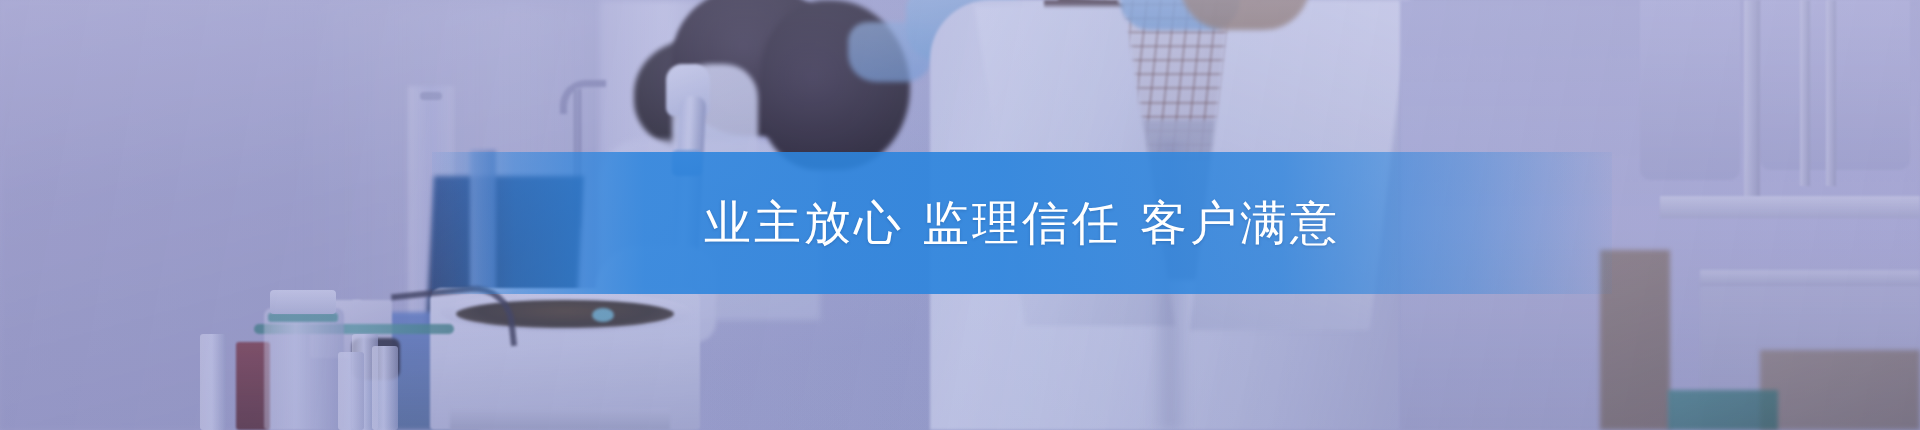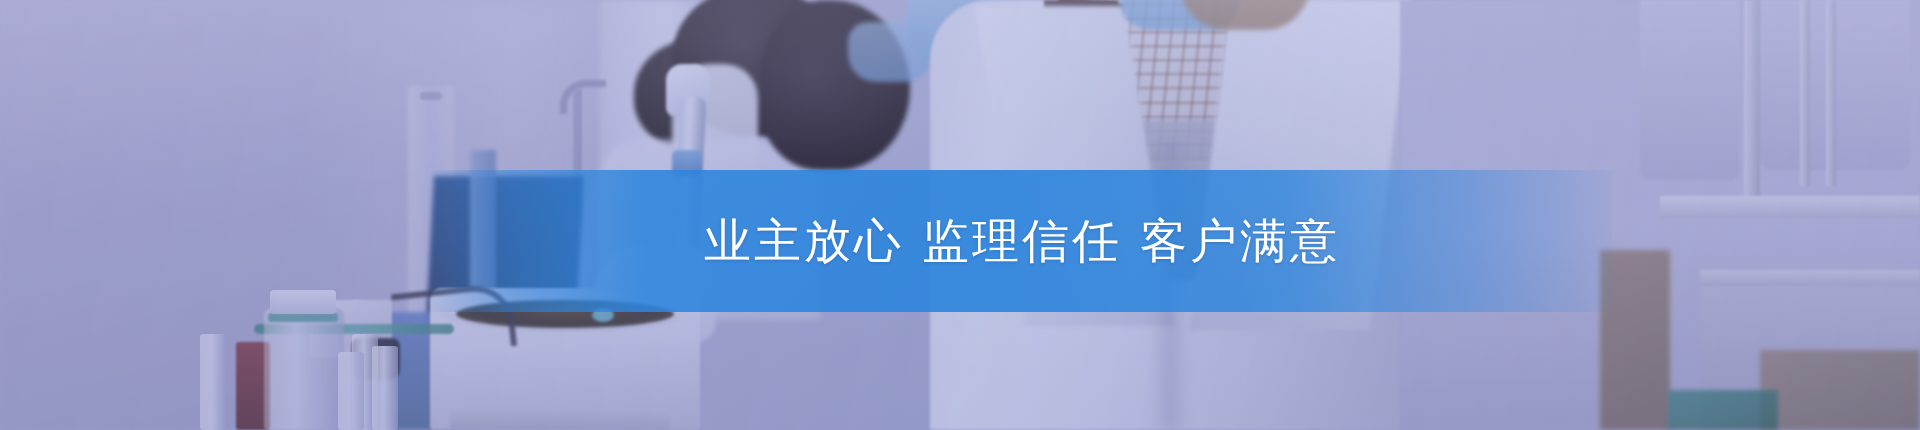--- a/index.html
+++ b/index.html
@@ -392,21 +392,20 @@
     left:432px; top:152px;
     width:1180px; height:142px;
     background:linear-gradient(90deg,
         rgba(46,133,221,0.06) 0%,
         rgba(46,133,221,0.55) 7%,
         rgba(46,133,221,0.88) 18%,
         rgba(46,133,221,0.92) 48%,
         rgba(46,133,221,0.80) 72%,
         rgba(46,133,221,0.42) 88%,
         rgba(46,133,221,0.05) 100%);
-    margin-top:18px;
   }
   .band-inner {
     position:absolute; inset:0;
     display:flex; flex-direction:column;
     align-items:center; justify-content:center;
     gap:6px;
   }
 
   .headline {
     color:#ffffff;

